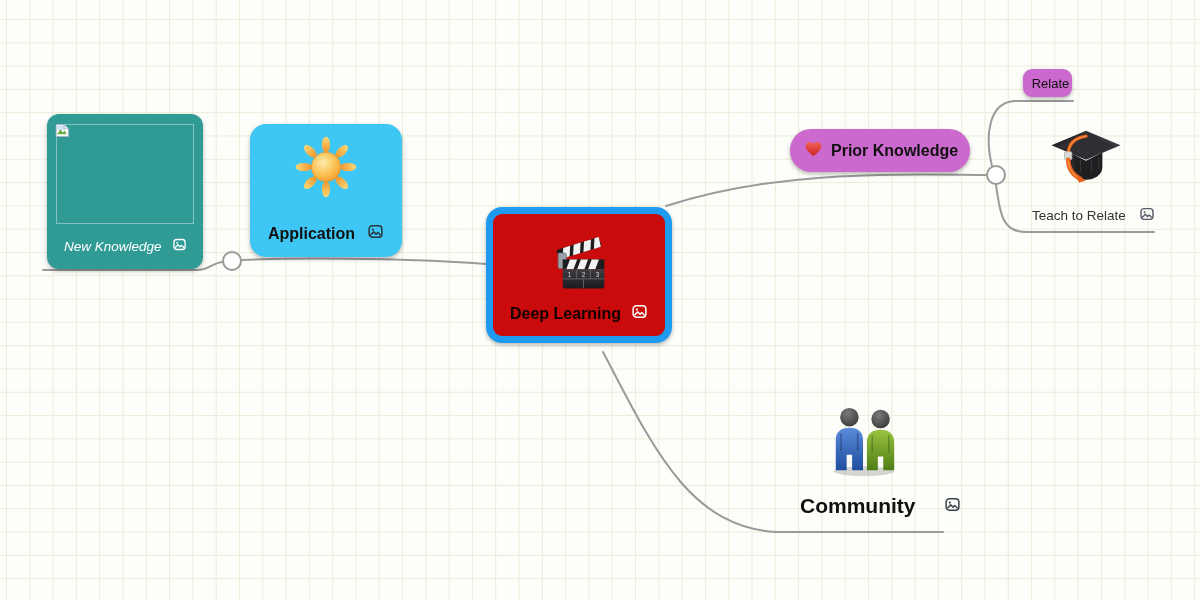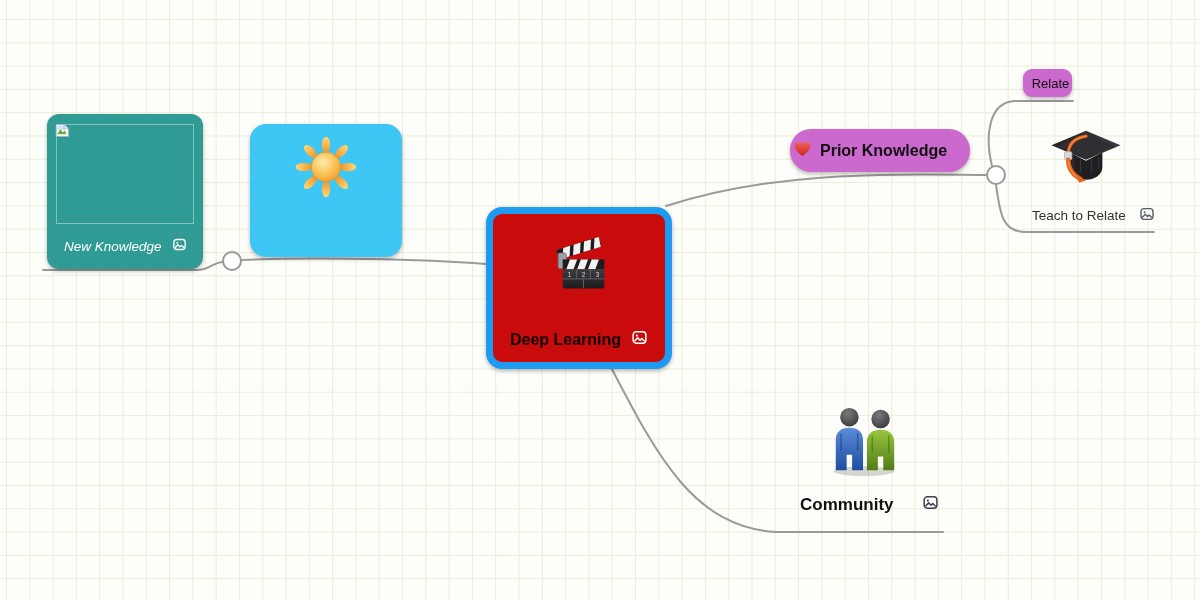--- a/index.html
+++ b/index.html
@@ -40,47 +40,47 @@
   .nk-row    { position:absolute; left:17px; bottom:14px; gap:10px; color:#fff; font-size:13.5px;font-style:italic; }
 
   
   .app { left:250px; top:124px; width:152px; height:133px; background:#3EC7F4; border-radius:16px; }
   .app-sun { position:absolute; left:44px; top:11px; }
   .app-row { position:absolute; left:0; right:0; bottom:13px; justify-content:center; gap:12px;
              color:#101010; font-size:16px; font-weight:700; }
   .app-row .badge { color:#26323a; }
 
   
-  .dl { left:486px; top:207px; width:186px; height:162px; background:#C90B0B;
+  .dl { left:486px; top:207px; width:186px; height:136px; background:#C90B0B;
         border:7px solid #1E9BF0; border-radius:16px; }
   .dl-clapper { position:absolute; left:57px; top:20px; }
   .dl-row { position:absolute; left:0; right:0; bottom:12px; justify-content:center; gap:10px;
             color:#120000; font-size:16px; font-weight:700; }
   .dl-row .badge { color:#ffffff; }
 
   
   .pk { left:790px; top:129px; width:180px; height:43px; background:#CB69CE; border-radius:21px;
-        display:flex; align-items:center; padding-left:3px; gap:8px;
+        display:flex; align-items:center; padding-left:14px; gap:8px;
         color:#101010; font-size:16px; font-weight:700; }
 
   
   .rel { left:1023px; top:69px; width:49px; height:28px; background:#CB69CE; border-radius:9px;
          display:flex; align-items:center; justify-content:center;
          color:#101010; font-size:13px; }
 
   
   .ttp { left:1015px; top:120px; width:142px; height:110px; }
   .ttp-cap { position:absolute; left:31px; top:7px; }
   .ttp-row { position:absolute; left:17px; top:86px; gap:13px; color:#333; font-size:13.5px; }
   .ttp-row .badge { color:#555c66; }
 
   
   .com { left:775px; top:400px; width:170px; height:125px; }
   .com-people { position:absolute; left:50px; top:4px; }
-  .com-row { position:absolute; left:25px; top:94px; gap:28px; color:#101010; font-size:17px; font-weight:700; }
+  .com-row { position:absolute; left:25px; top:94px; gap:28px; color:#101010; font-size:21px; font-weight:700; }
   .com-row .badge { color:#3a424c; }
 </style>
 </head>
 <body>
 
 <div id="canvas">
 
   <svg class="connectors" width="1200" height="600" viewBox="0 0 1200 600">
     <path class="connector" d="M 486 264 C 420 259 320 257 242 260"></path>
     <path class="connector" d="M 222 262 C 212 263 210 270 196 270 L 43 270"></path>
@@ -151,20 +151,30 @@
           <g transform="rotate(270 36 36)">
               <ellipse cx="36" cy="11" rx="4.6" ry="9"></ellipse>
             </g>
           <g transform="rotate(315 36 36)">
               <ellipse cx="36" cy="11" rx="4.6" ry="9"></ellipse>
             </g>
         </g>
         <circle cx="36" cy="36" r="16.5" fill="url(#sunCore)" stroke="#EB9226" stroke-width="0.8"></circle>
       </svg>
     </span>
+    <div class="label-row app-row">
+      <span>Application</span>
+      <span class="badge">
+        <svg width="17" height="17" viewBox="0 0 24 24" fill="none" stroke="currentColor" stroke-width="2.1" stroke-linecap="round" stroke-linejoin="round">
+          <rect x="3" y="4" width="18" height="16" rx="4.5"></rect>
+          <circle cx="8.3" cy="9.3" r="1.5" fill="currentColor" stroke="none"></circle>
+          <path d="M5.5 16.5 L9.5 12.5 L12.8 15.8 L15.2 13.4 L18.5 16.5"></path>
+        </svg>
+      </span>
+    </div>
   </div>
 
   <div class="node boxnode dl">
     <span class="dl-clapper">
       <svg width="58" height="58" viewBox="0 0 64 62">
         <defs>
           <linearGradient id="clapBody" x1="0" y1="0" x2="0" y2="1">
             <stop offset="0%" stop-color="#3d3d42"></stop>
               <stop offset="100%" stop-color="#1b1b1e"></stop>
           </linearGradient>

